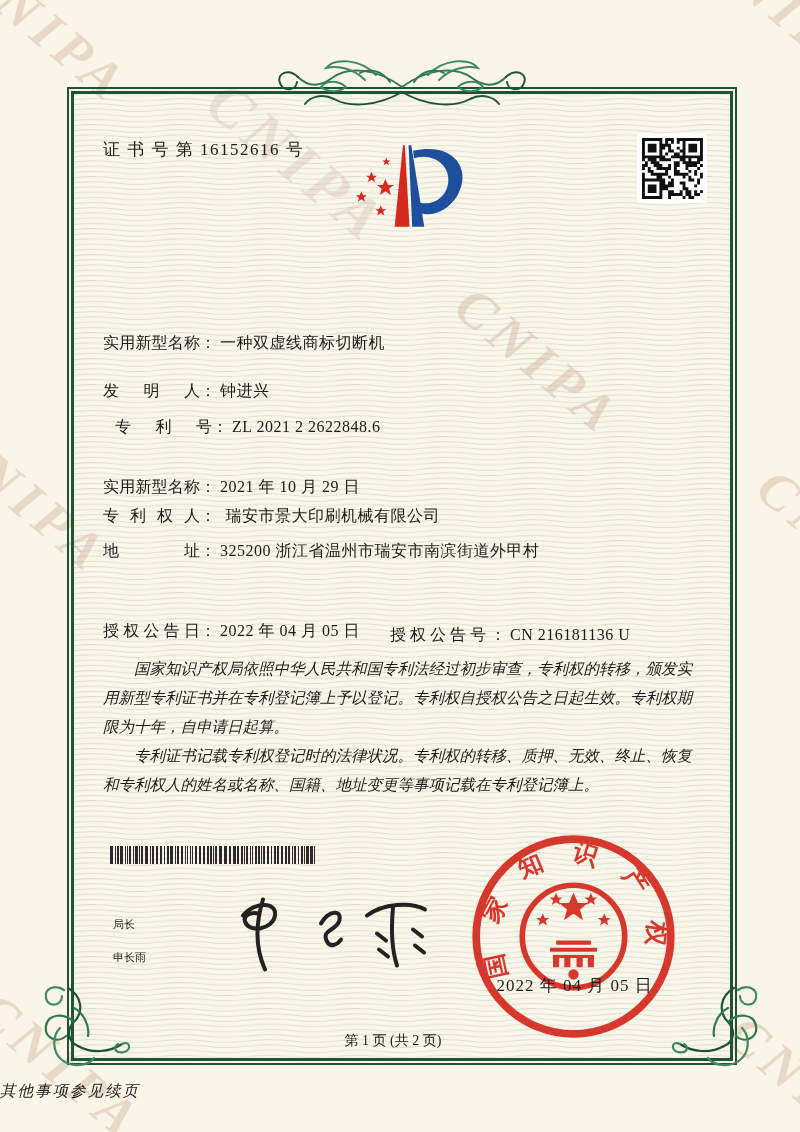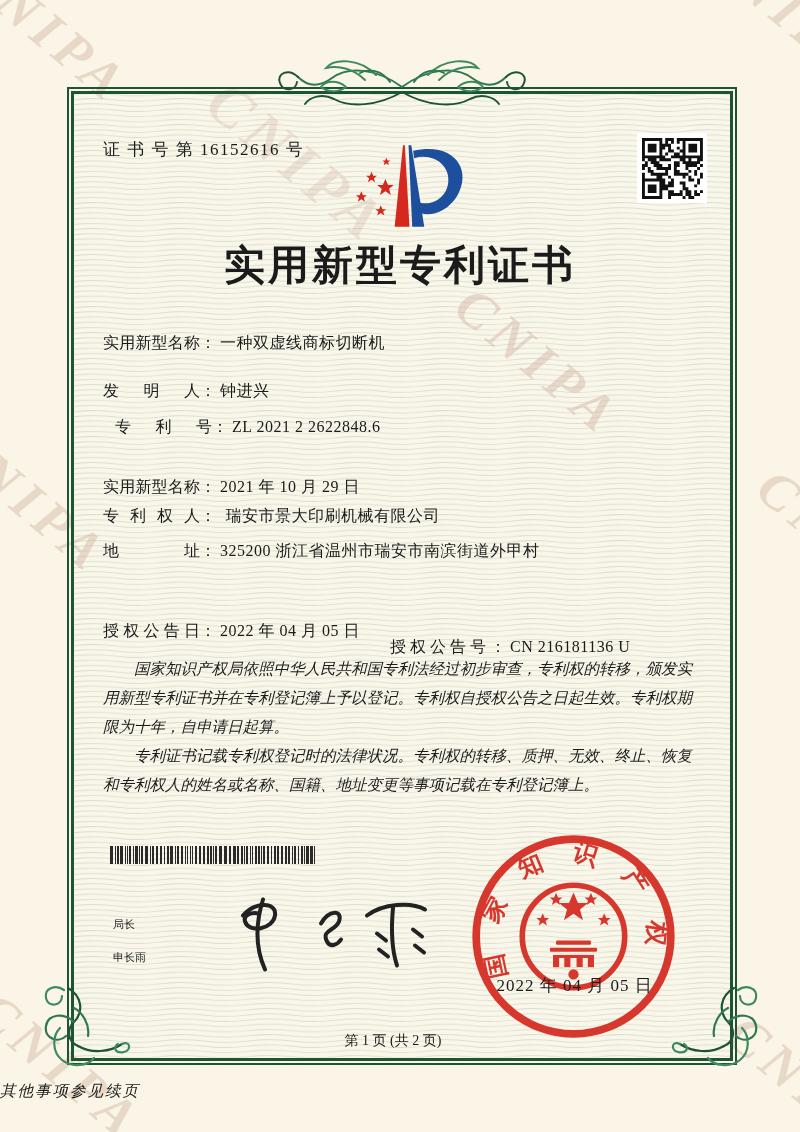--- a/index.html
+++ b/index.html
@@ -19,21 +19,21 @@
   .orn{position:absolute;z-index:4;}
   
   .ct{position:absolute;z-index:5;}
   #cert-no{left:103px;top:138px;font-size:17px;letter-spacing:1.5px;}
   #qr-box{left:637px;top:133px;width:70px;height:70px;background:#fff;display:flex;align-items:center;justify-content:center;}
   #logo{left:341px;top:130px;}
   #title{left:0;top:238px;width:800px;text-align:center;font-size:41px;font-weight:bold;letter-spacing:3px;}
   .frow{left:103px;height:24px;font-size:16px;white-space:nowrap;}
   .flabel{display:inline-block;width:97px;text-align:justify;text-align-last:justify;vertical-align:top;}
   .fval{letter-spacing:.5px;}
-  #grant-no-pair{position:absolute;left:287px;top:16px;white-space:nowrap;}
+  #grant-no-pair{position:absolute;left:287px;top:4px;white-space:nowrap;}
   .glabel{display:inline-block;letter-spacing:4px;}
   #paras{left:103px;top:654px;width:597px;font-size:15.5px;line-height:29px;font-style:italic;}
   #paras p{margin:0;text-indent:2em;}
   #barcode-box{left:110px;top:846px;width:212px;height:18px;}
   #signer{left:113px;top:908px;font-family:"Liberation Sans","DejaVu Sans",sans-serif;font-size:11px;line-height:33px;}
   #signature{left:225px;top:883px;}
   #seal{left:469px;top:832px;}
   #seal-date{left:472px;top:974px;width:205px;text-align:center;font-size:17px;letter-spacing:1px;color:#1c1c1c;}
   #page-info{left:0;top:1032px;width:786px;text-align:center;font-size:14px;font-family:Liberation Serif, serif;}
   #cont-note{left:0;top:1081px;width:770px;text-align:left;font-size:15.5px;font-style:italic;letter-spacing:2px;}
@@ -121,21 +121,20 @@
     <path d="M78,18 C122,8 142,38 126,66 C114,86 94,90 82,84 L80,72 C96,80 114,70 116,52 C118,34 100,20 79,26 Z" fill="#1d4f9c"></path>
     <g fill="#d5281e">
       <use href="#star5" transform="translate(49,30) scale(0.45)"></use>
       <use href="#star5" transform="translate(33,47) scale(0.62)"></use>
       <use href="#star5" transform="translate(48,58) scale(0.95)"></use>
       <use href="#star5" transform="translate(22,68) scale(0.62)"></use>
       <use href="#star5" transform="translate(43,83) scale(0.62)"></use>
     </g>
   </svg>
 
-  <div class="ct" id="title">实用新型专利证书</div>
 
   <div class="ct frow" style="top:333px;">
     <span class="flabel">实用新型名称</span><span>：</span>
     <span class="fval">一种双虚线商标切断机</span>
   </div>
   <div class="ct frow" style="top:381px;">
     <span class="flabel">发明人</span><span>：</span>
     <span class="fval">钟进兴</span>
   </div>
   <div class="ct frow" style="top:417px;margin-left:12px;">

